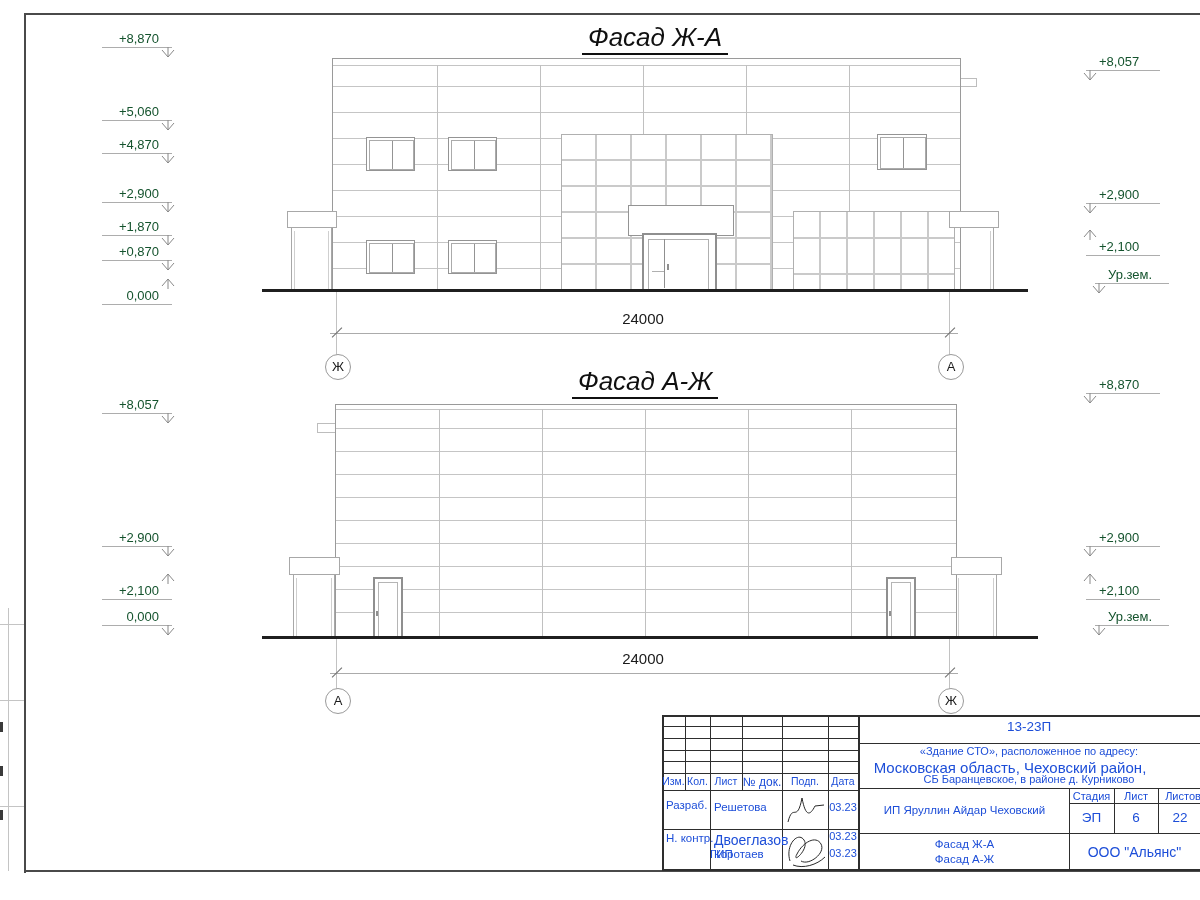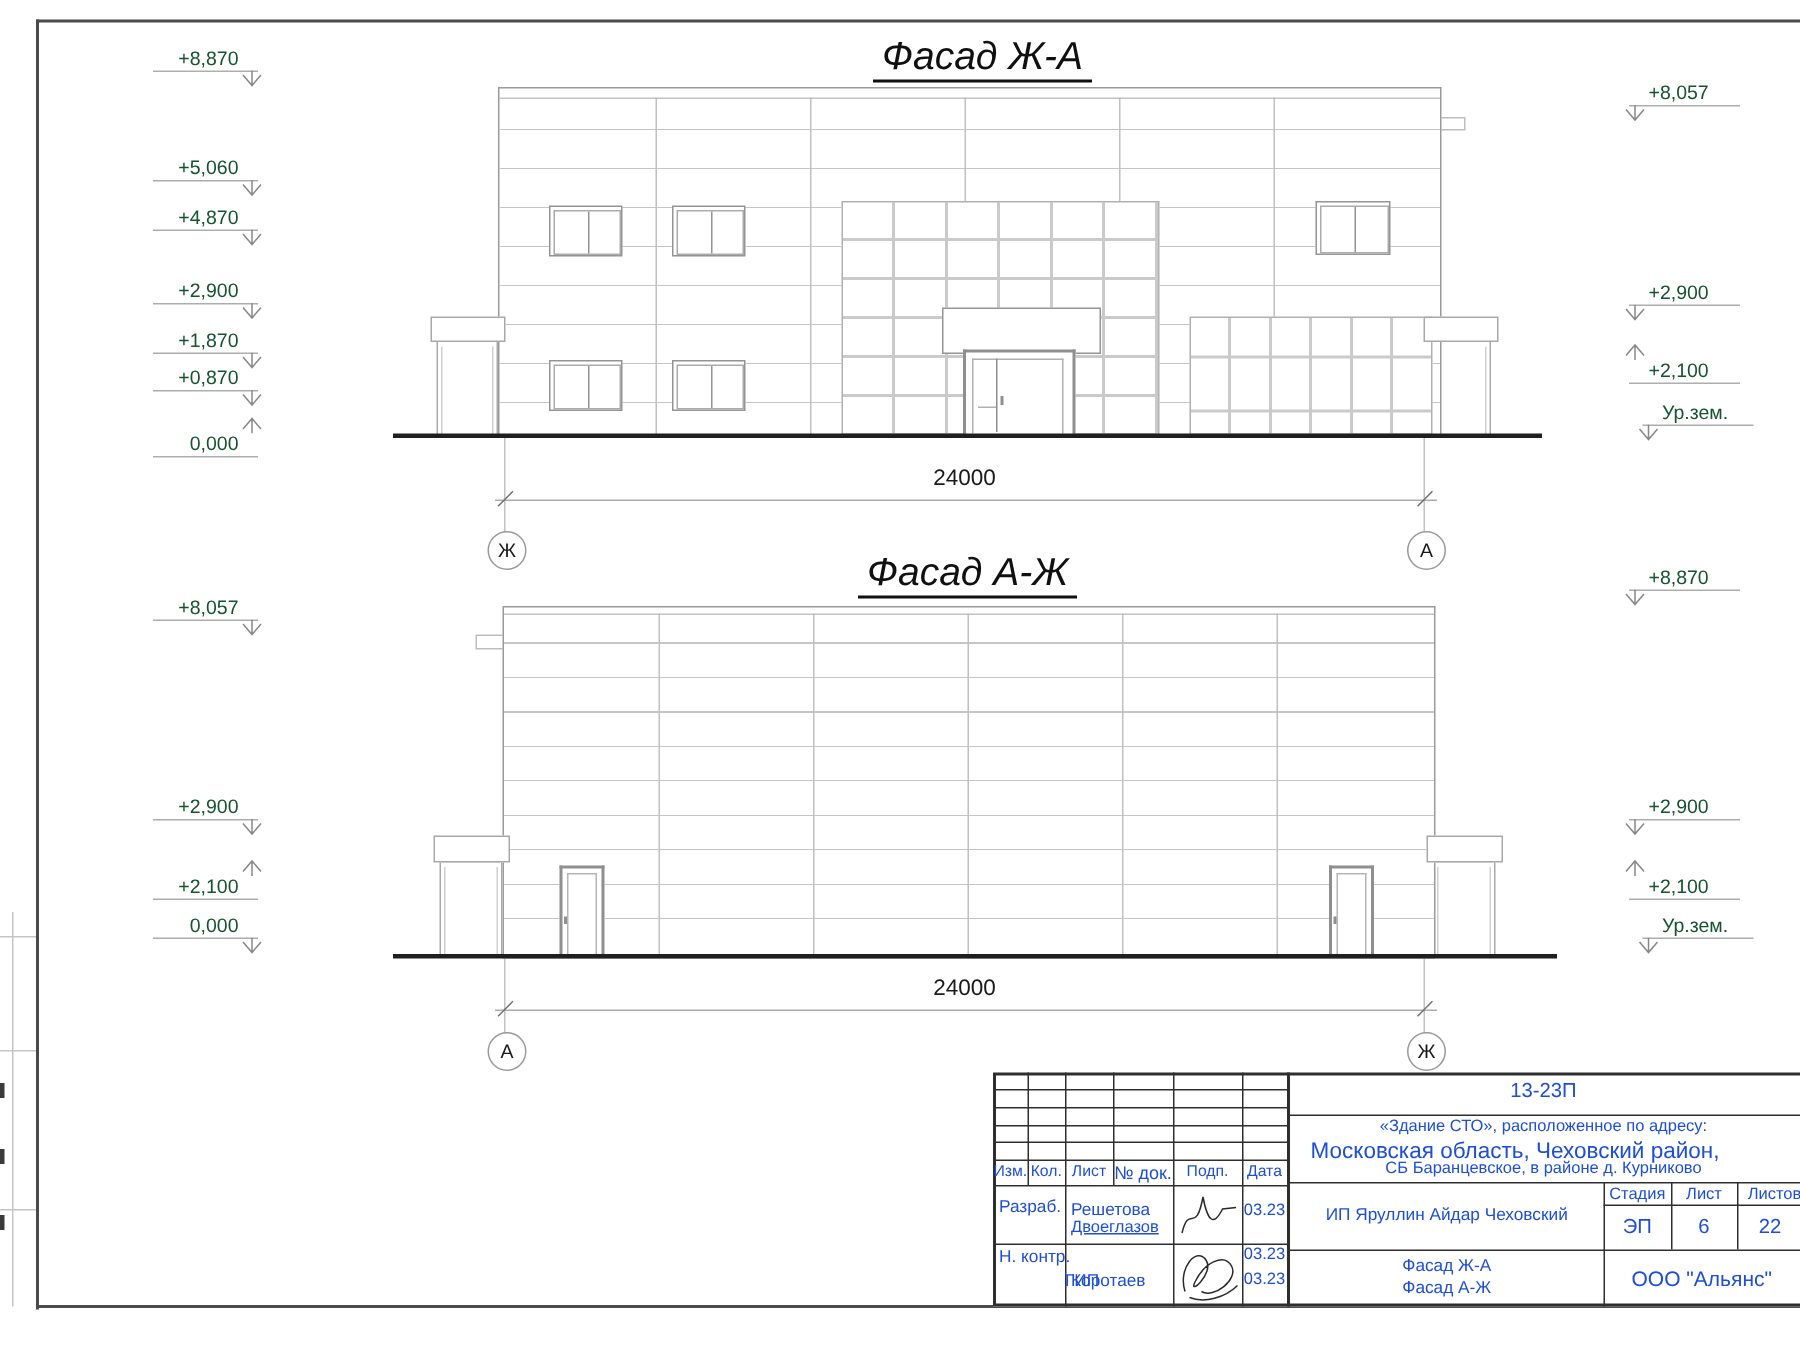--- a/index.html
+++ b/index.html
@@ -332,21 +332,21 @@
   <div class="tb-text tb-c" style="left:685px;top:775px;width:25px;font-size:10.5px;">Кол.</div>
   <div class="tb-text tb-c" style="left:710px;top:775px;width:32px;font-size:10.5px;">Лист</div>
   <div class="tb-text tb-c" style="left:742px;top:775px;width:40px;font-size:12px;">№ док.</div>
   <div class="tb-text tb-c" style="left:782px;top:775px;width:46px;font-size:10.5px;">Подп.</div>
   <div class="tb-text tb-c" style="left:828px;top:775px;width:30px;font-size:10.5px;">Дата</div>
 
   <div class="tb-text" style="left:666px;top:799px;font-size:11.5px;">Разраб.</div>
   <div class="tb-text" style="left:714px;top:801px;font-size:11.5px;">Решетова</div>
   <div class="tb-text tb-c" style="left:828px;top:801px;width:30px;font-size:11px;">03.23</div>
   <div class="tb-text" style="left:666px;top:832px;font-size:11.5px;">Н. контр.</div>
-  <div class="tb-text" style="left:714px;top:812px;font-size:11px;text-decoration:underline;">Двоеглазов</div>
+  <div class="tb-text" style="left:714px;top:832px;font-size:14px;">Двоеглазов</div>
   <div class="tb-text tb-c" style="left:828px;top:830px;width:30px;font-size:11px;">03.23</div>
   <div class="tb-text" style="left:666px;top:848px;font-size:11.5px;margin-left:44px;">ГИП</div>
   <div class="tb-text" style="left:714px;top:848px;font-size:11.5px;">Коротаев</div>
   <div class="tb-text tb-c" style="left:828px;top:847px;width:30px;font-size:11px;">03.23</div>
 
   <svg class="abs" style="left:783px;top:792px;width:44px;height:36px;" viewBox="0 0 44 36">
     <path d="M5 30 C10 10 14 32 19 6 C22 22 26 26 32 14 L41 13" stroke="#2a2a2a" stroke-width="1" fill="none"></path>
   </svg>
   <svg class="abs" style="left:783px;top:827px;width:46px;height:42px;" viewBox="0 0 46 42">
     <path d="M7 34 C2 18 15 4 21 13 C27 22 8 38 14 27 C20 15 33 8 38 17 C43 26 26 39 18 34 M10 38 C20 42 34 38 42 30" stroke="#2a2a2a" stroke-width="1" fill="none"></path>

